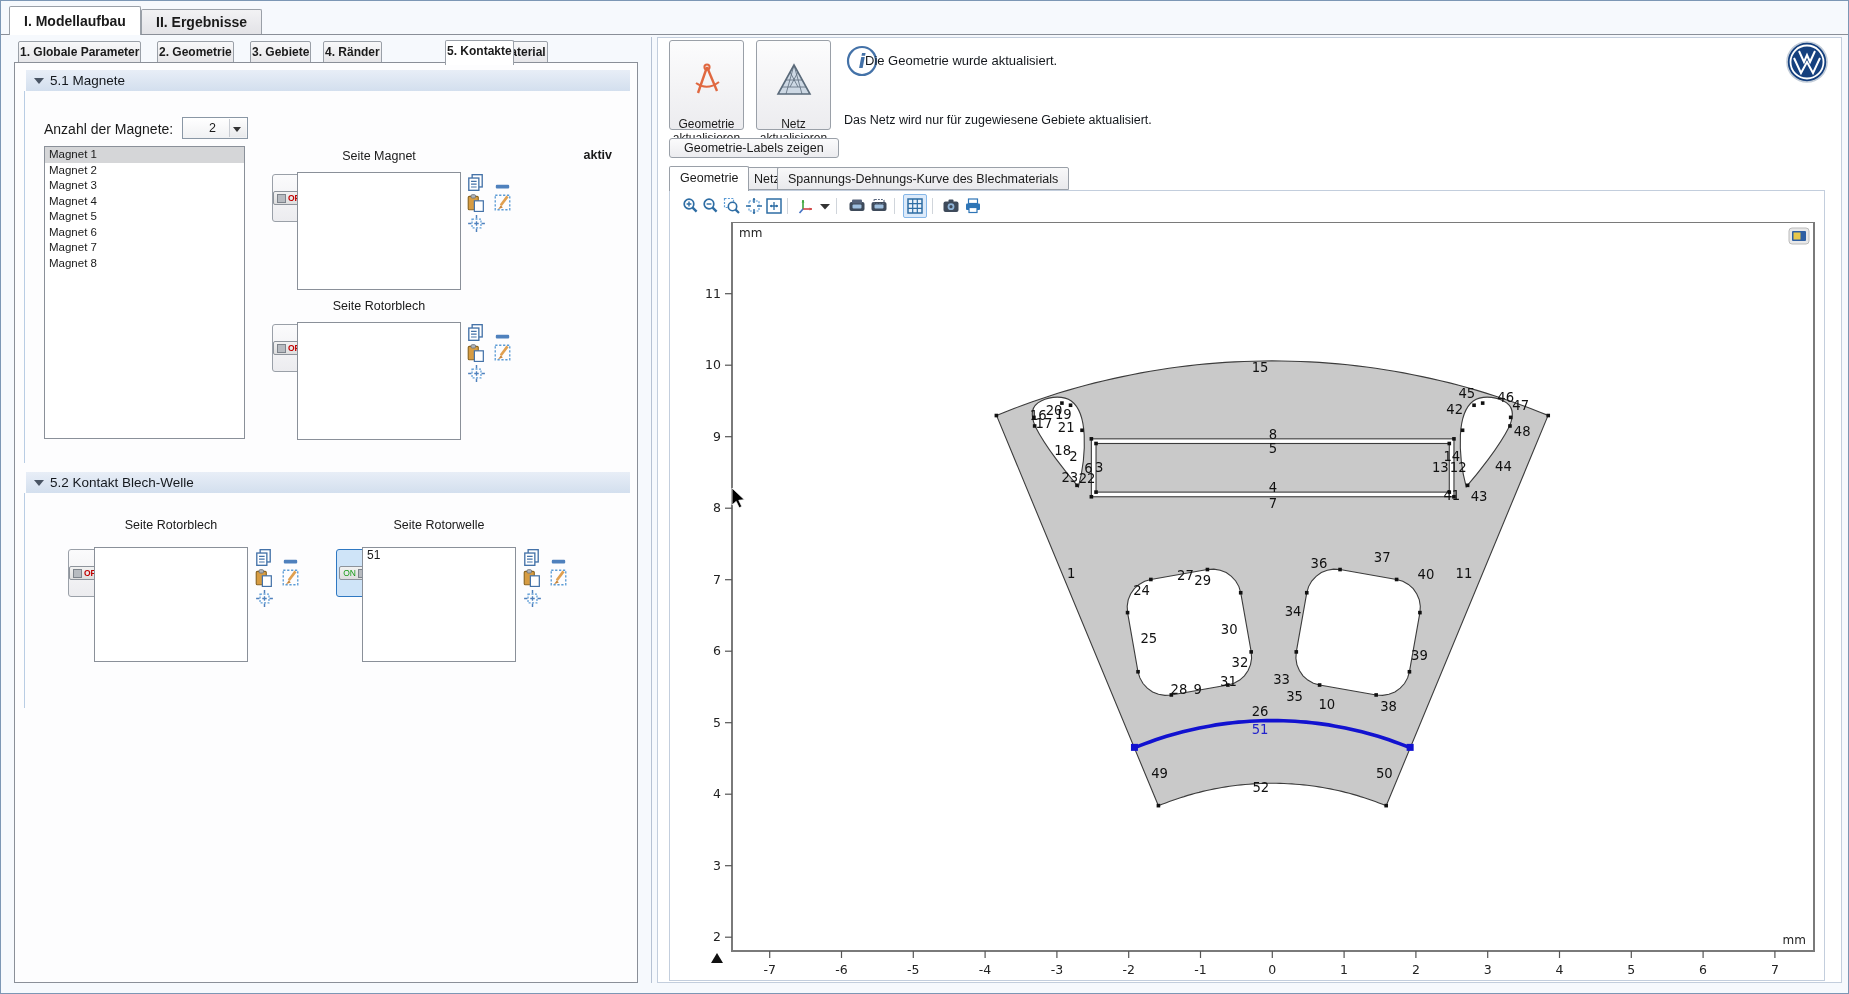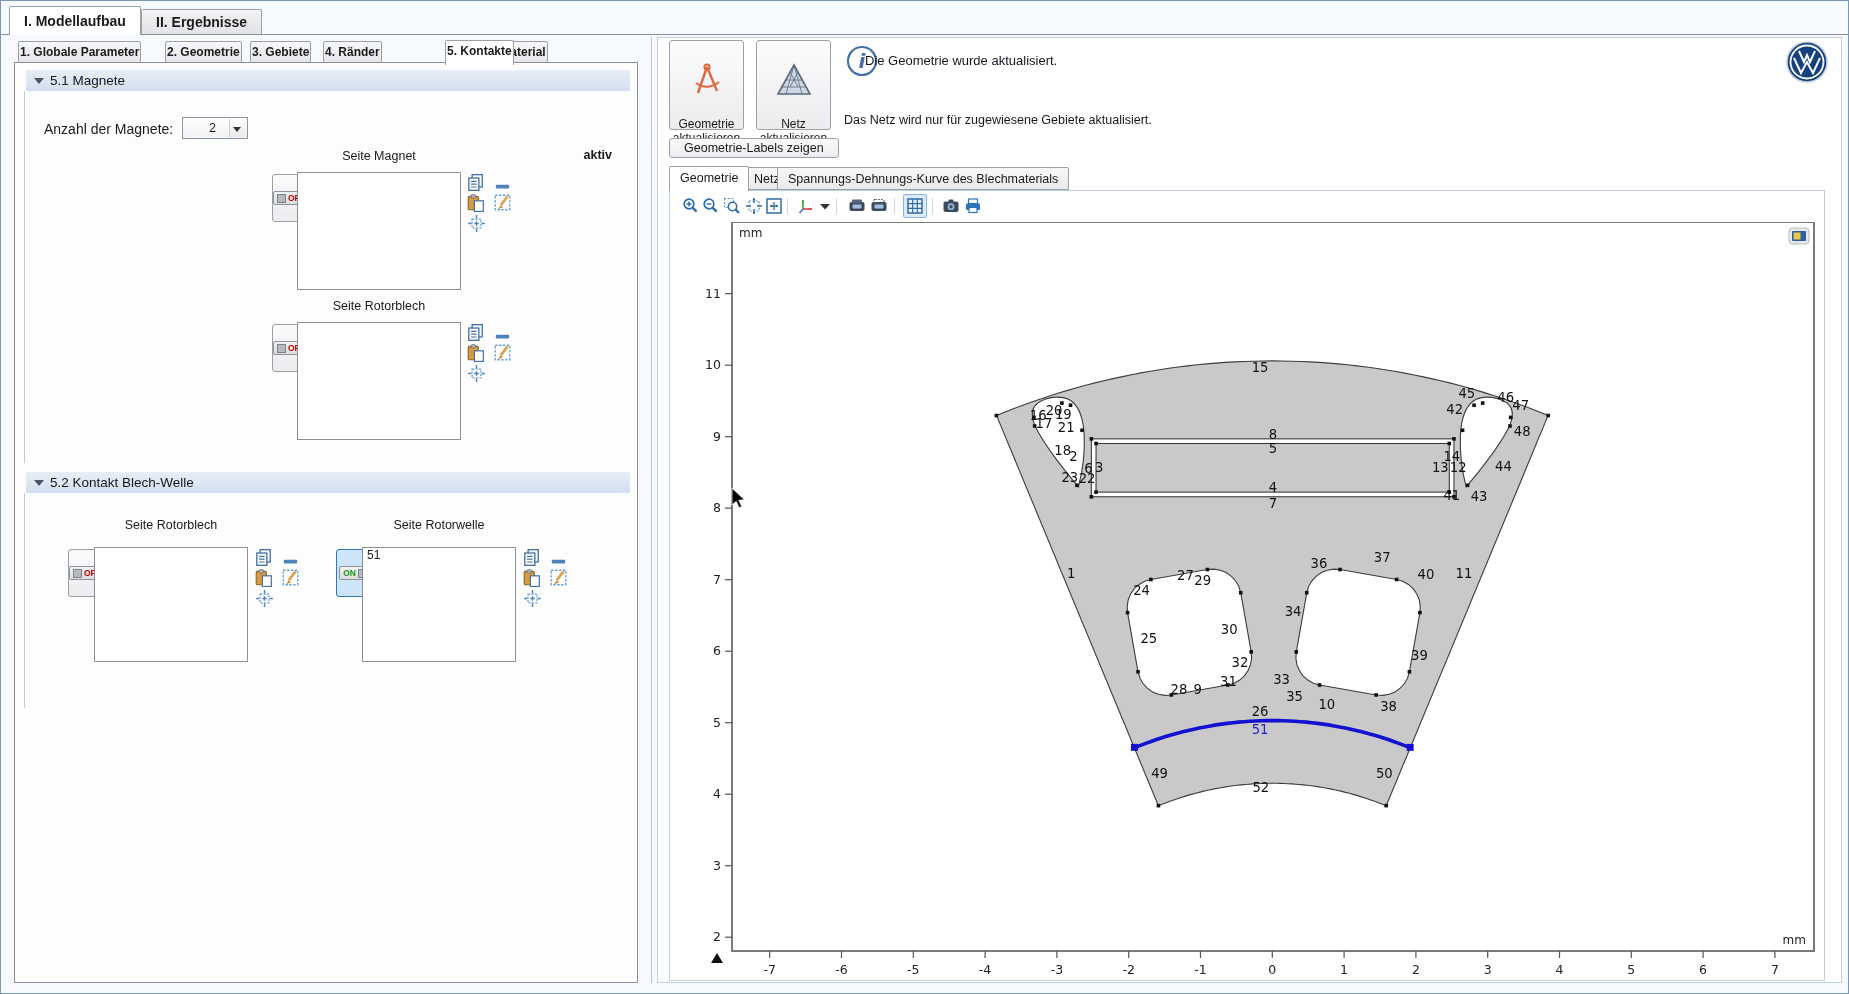--- a/index.html
+++ b/index.html
@@ -39,21 +39,21 @@
   .listbox { position:absolute; background:#fff; border:1px solid #8a9099; }
   .listbox .row { height:15.5px; line-height:15.5px; font-size:11.5px; padding-left:4px; }
   .listbox .row.sel { background:#d5d6d8; }
   .sel-label { position:absolute; font-size:12.5px; text-align:center; }
   .toggle { position:absolute; width:38px; height:48px; border:1px solid #9aa0a8; border-radius:3px;
     background:linear-gradient(#fbfbfc,#ececef); display:flex; align-items:center; justify-content:center;margin-left:16px; }
   .toggle .pill { display:flex; align-items:center; gap:2px; border:1px solid #8d939b;
     background:linear-gradient(#f2f2f2,#dedede); padding:1px 3px; border-radius:2px; }
   .toggle .sq { width:9px; height:9px; background:#b7bbc0; border:1px solid #7d838b; }
   .toggle .offtxt { font-size:8.5px; font-weight:bold; color:#c00000; }
-  .toggle .ontxt { font-size:8.5px; font-weight:bold; color:#169a16; }
+  .toggle .ontxt { font-size:8.5px; font-weight:normal; color:#169a16; }
   .toggle.on { border:1px solid #2f78c2; background:#cfe4f8; }
   .aktiv { position:absolute; font-size:12.5px; font-weight:bold; }
   .icon16 { position:absolute; width:19px; height:19px; }
 
   
   #divider { left:650px; top:36px; width:1px; height:946px; background:#b6c2d4; }
   #rightbox { left:656px; top:36px; width:1185px; height:946px; background:#ffffff;
     border:1px solid #c3cedd; }
   .bigbtn { position:absolute; width:75px; height:90px; border:1px solid #9aa0a8; border-radius:3px;
     background:linear-gradient(#fcfcfd,#ececef); text-align:center; font-size:12px;
@@ -76,21 +76,21 @@
   text { font-family:"DejaVu Sans", sans-serif; }
 </style>
 </head>
 <body>
 
 <div class="main-tab active" style="left:8px;text-align:right;">I. Modellaufbau</div>
 <div class="main-tab" style="left:140px;">II. Ergebnisse</div>
 <div id="topline"></div>
 
 <div class="subtab" style="left:17px;">1. Globale Parameter</div>
-<div class="subtab" style="left:164px;">2. Geometrie</div>
+<div class="subtab" style="left:156px;">2. Geometrie</div>
 <div class="subtab" style="left:249px;">3. Gebiete</div>
 <div class="subtab" style="left:322px;text-align:center;">4. Ränder</div>
 <div class="subtab active" style="left:396px;">5. Kontakte</div>
 <div class="subtab" style="left:484px;">6. Material</div>
 
 <div id="leftbox" class="abs">
 
   <div class="secbar" style="top:7px;">
     <span class="tri"></span>
     <span>5.1 Magnete</span>
@@ -98,20 +98,30 @@
   <div class="accent" style="top:28px; height:372px;"></div>
 
   <div class="field-label" style="left:29px; top:58px;">Anzahl der Magnete:</div>
   <div class="combo" style="left:167px; top:54px;">
     <span class="val">2</span>
     <span class="caretbox">
         <span class="caret"></span>
       </span>
   </div>
 
+  <div class="listbox" id="magnet-list" style="left:29px; top:83px; width:201px; height:293px;">
+      <div class="row sel">Magnet 1</div>
+      <div class="row">Magnet 2</div>
+      <div class="row">Magnet 3</div>
+      <div class="row">Magnet 4</div>
+      <div class="row">Magnet 5</div>
+      <div class="row">Magnet 6</div>
+      <div class="row">Magnet 7</div>
+      <div class="row">Magnet 8</div>
+    </div>
 
   <div class="sel-label" style="left:282px; top:86px; width:164px;">Seite Magnet</div>
   <div class="aktiv" style="left:547px; top:85px; width:50px; text-align:right;">aktiv</div>
 
   <div class="toggle" style="left:241px; top:111px;">
     <span class="pill">
         <span class="sq"></span>
         <span class="offtxt">OFF</span>
       </span>
   </div>

